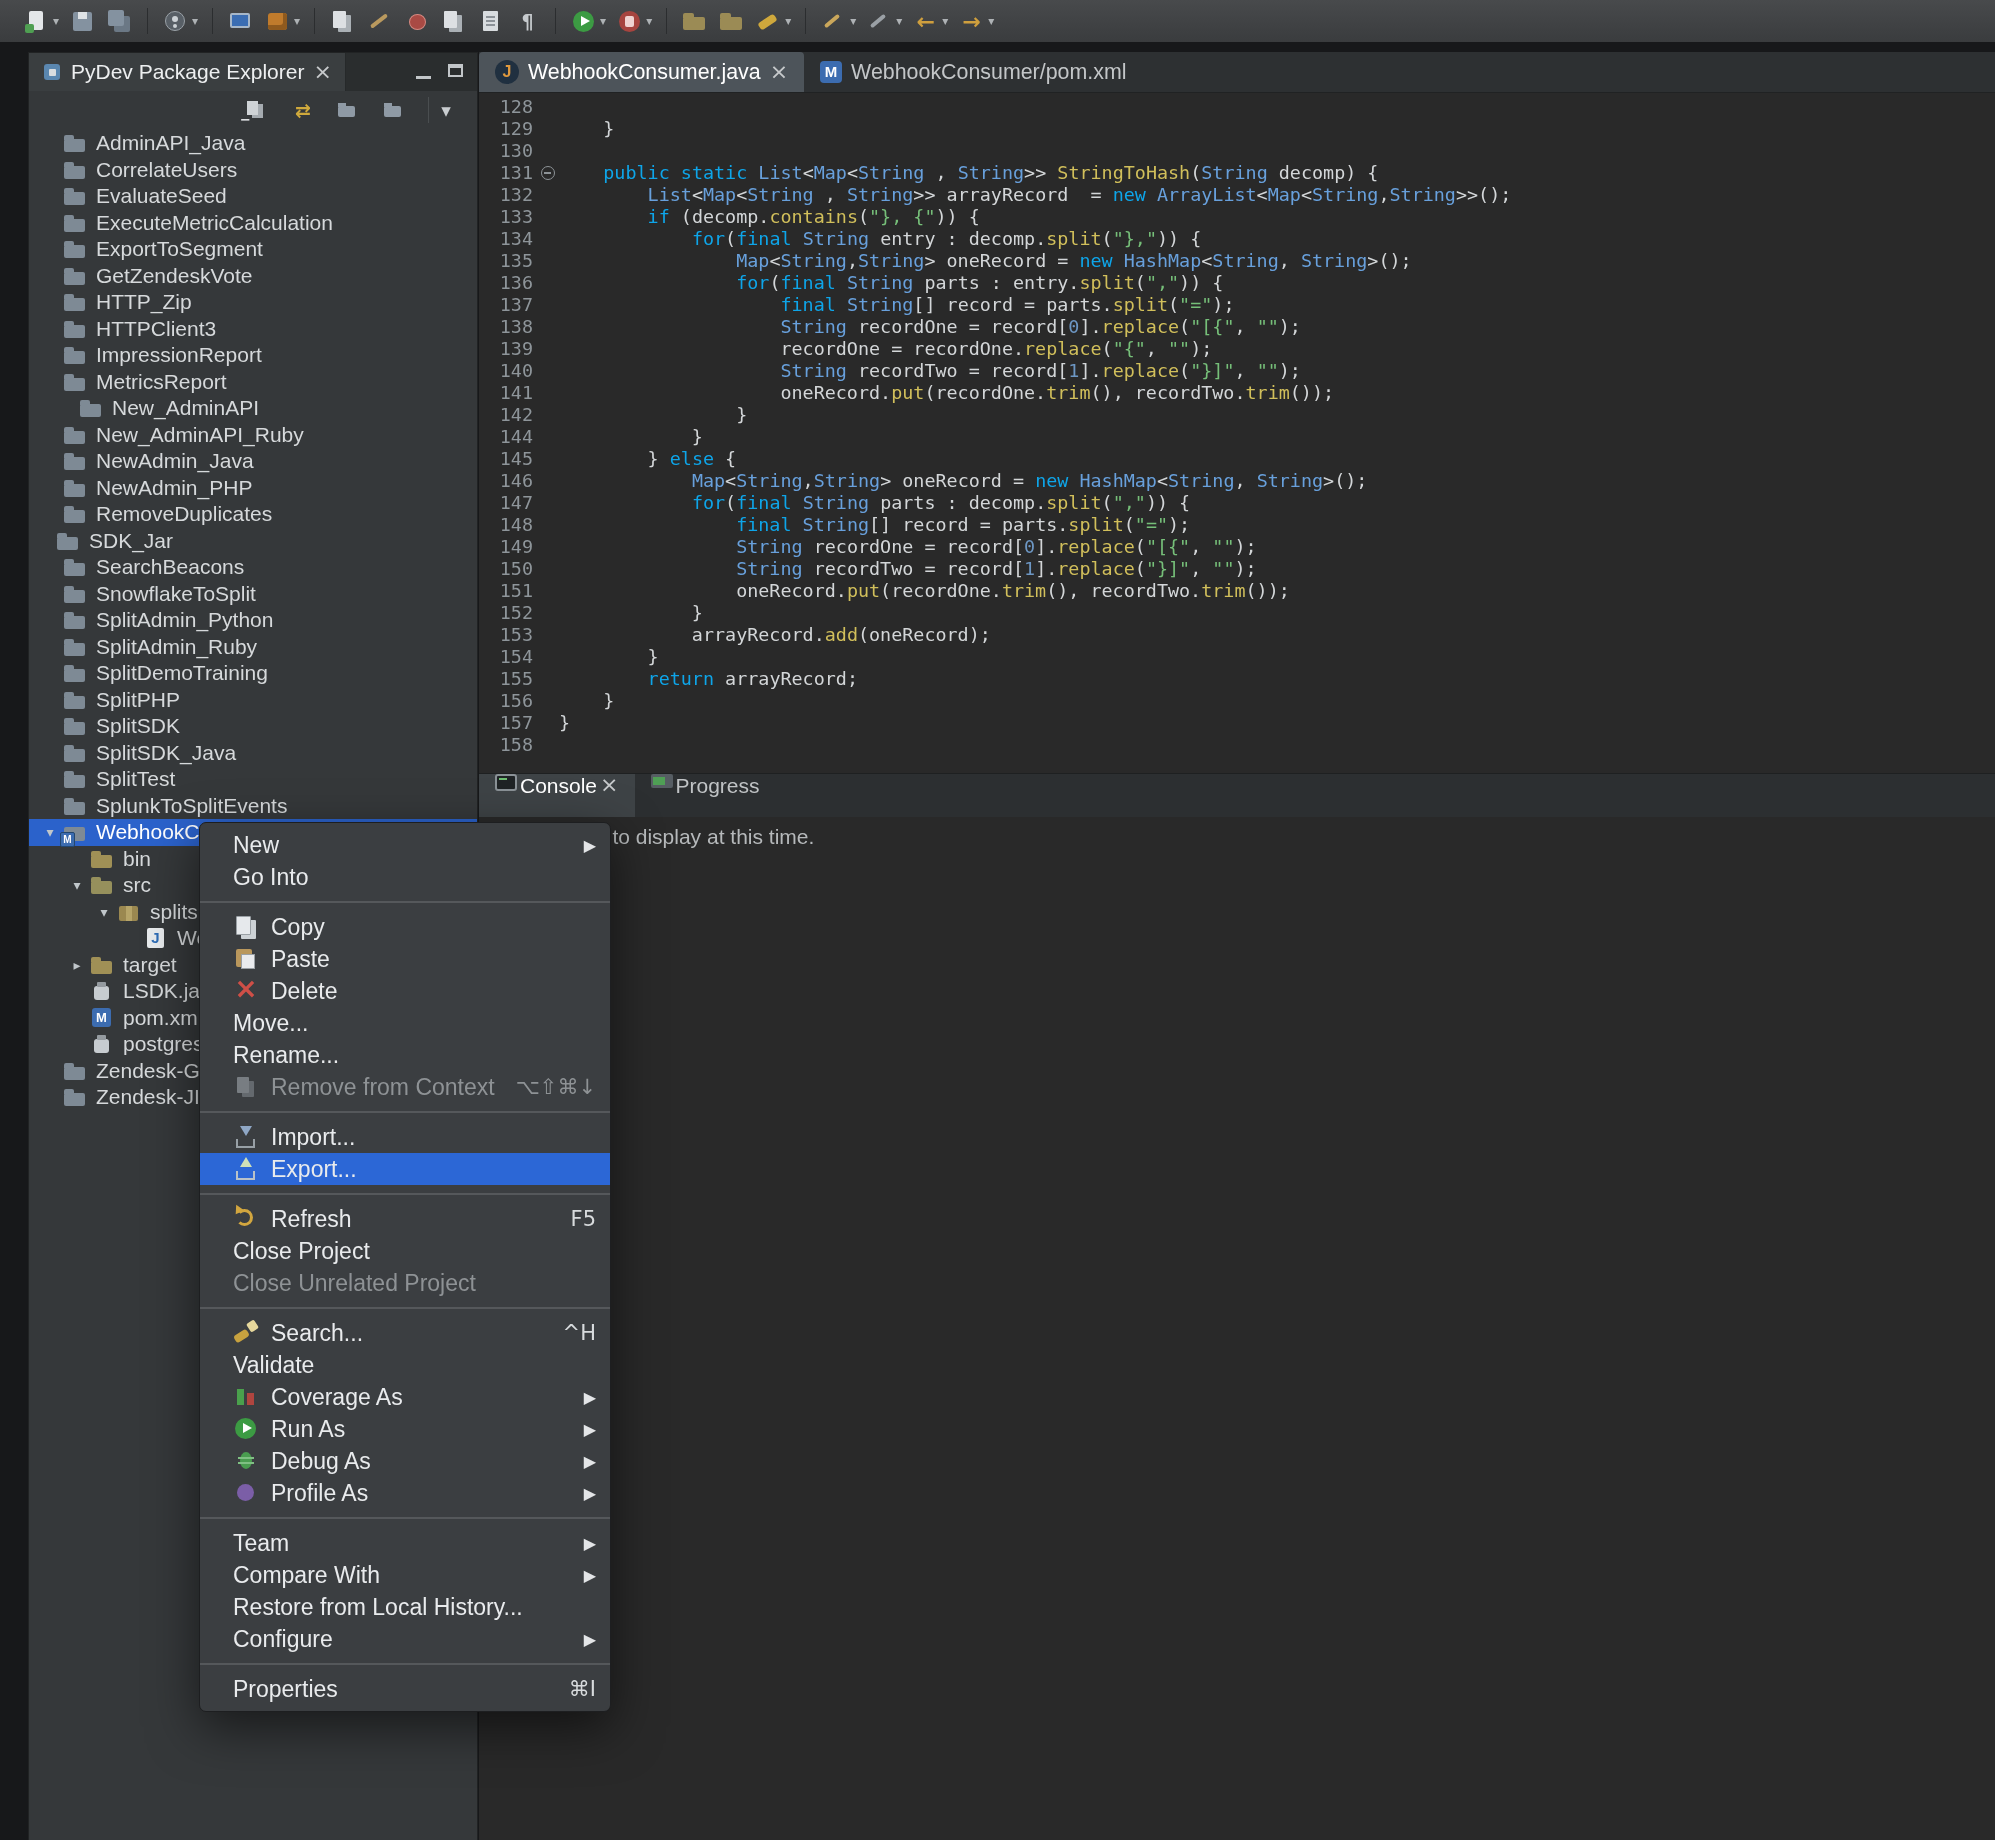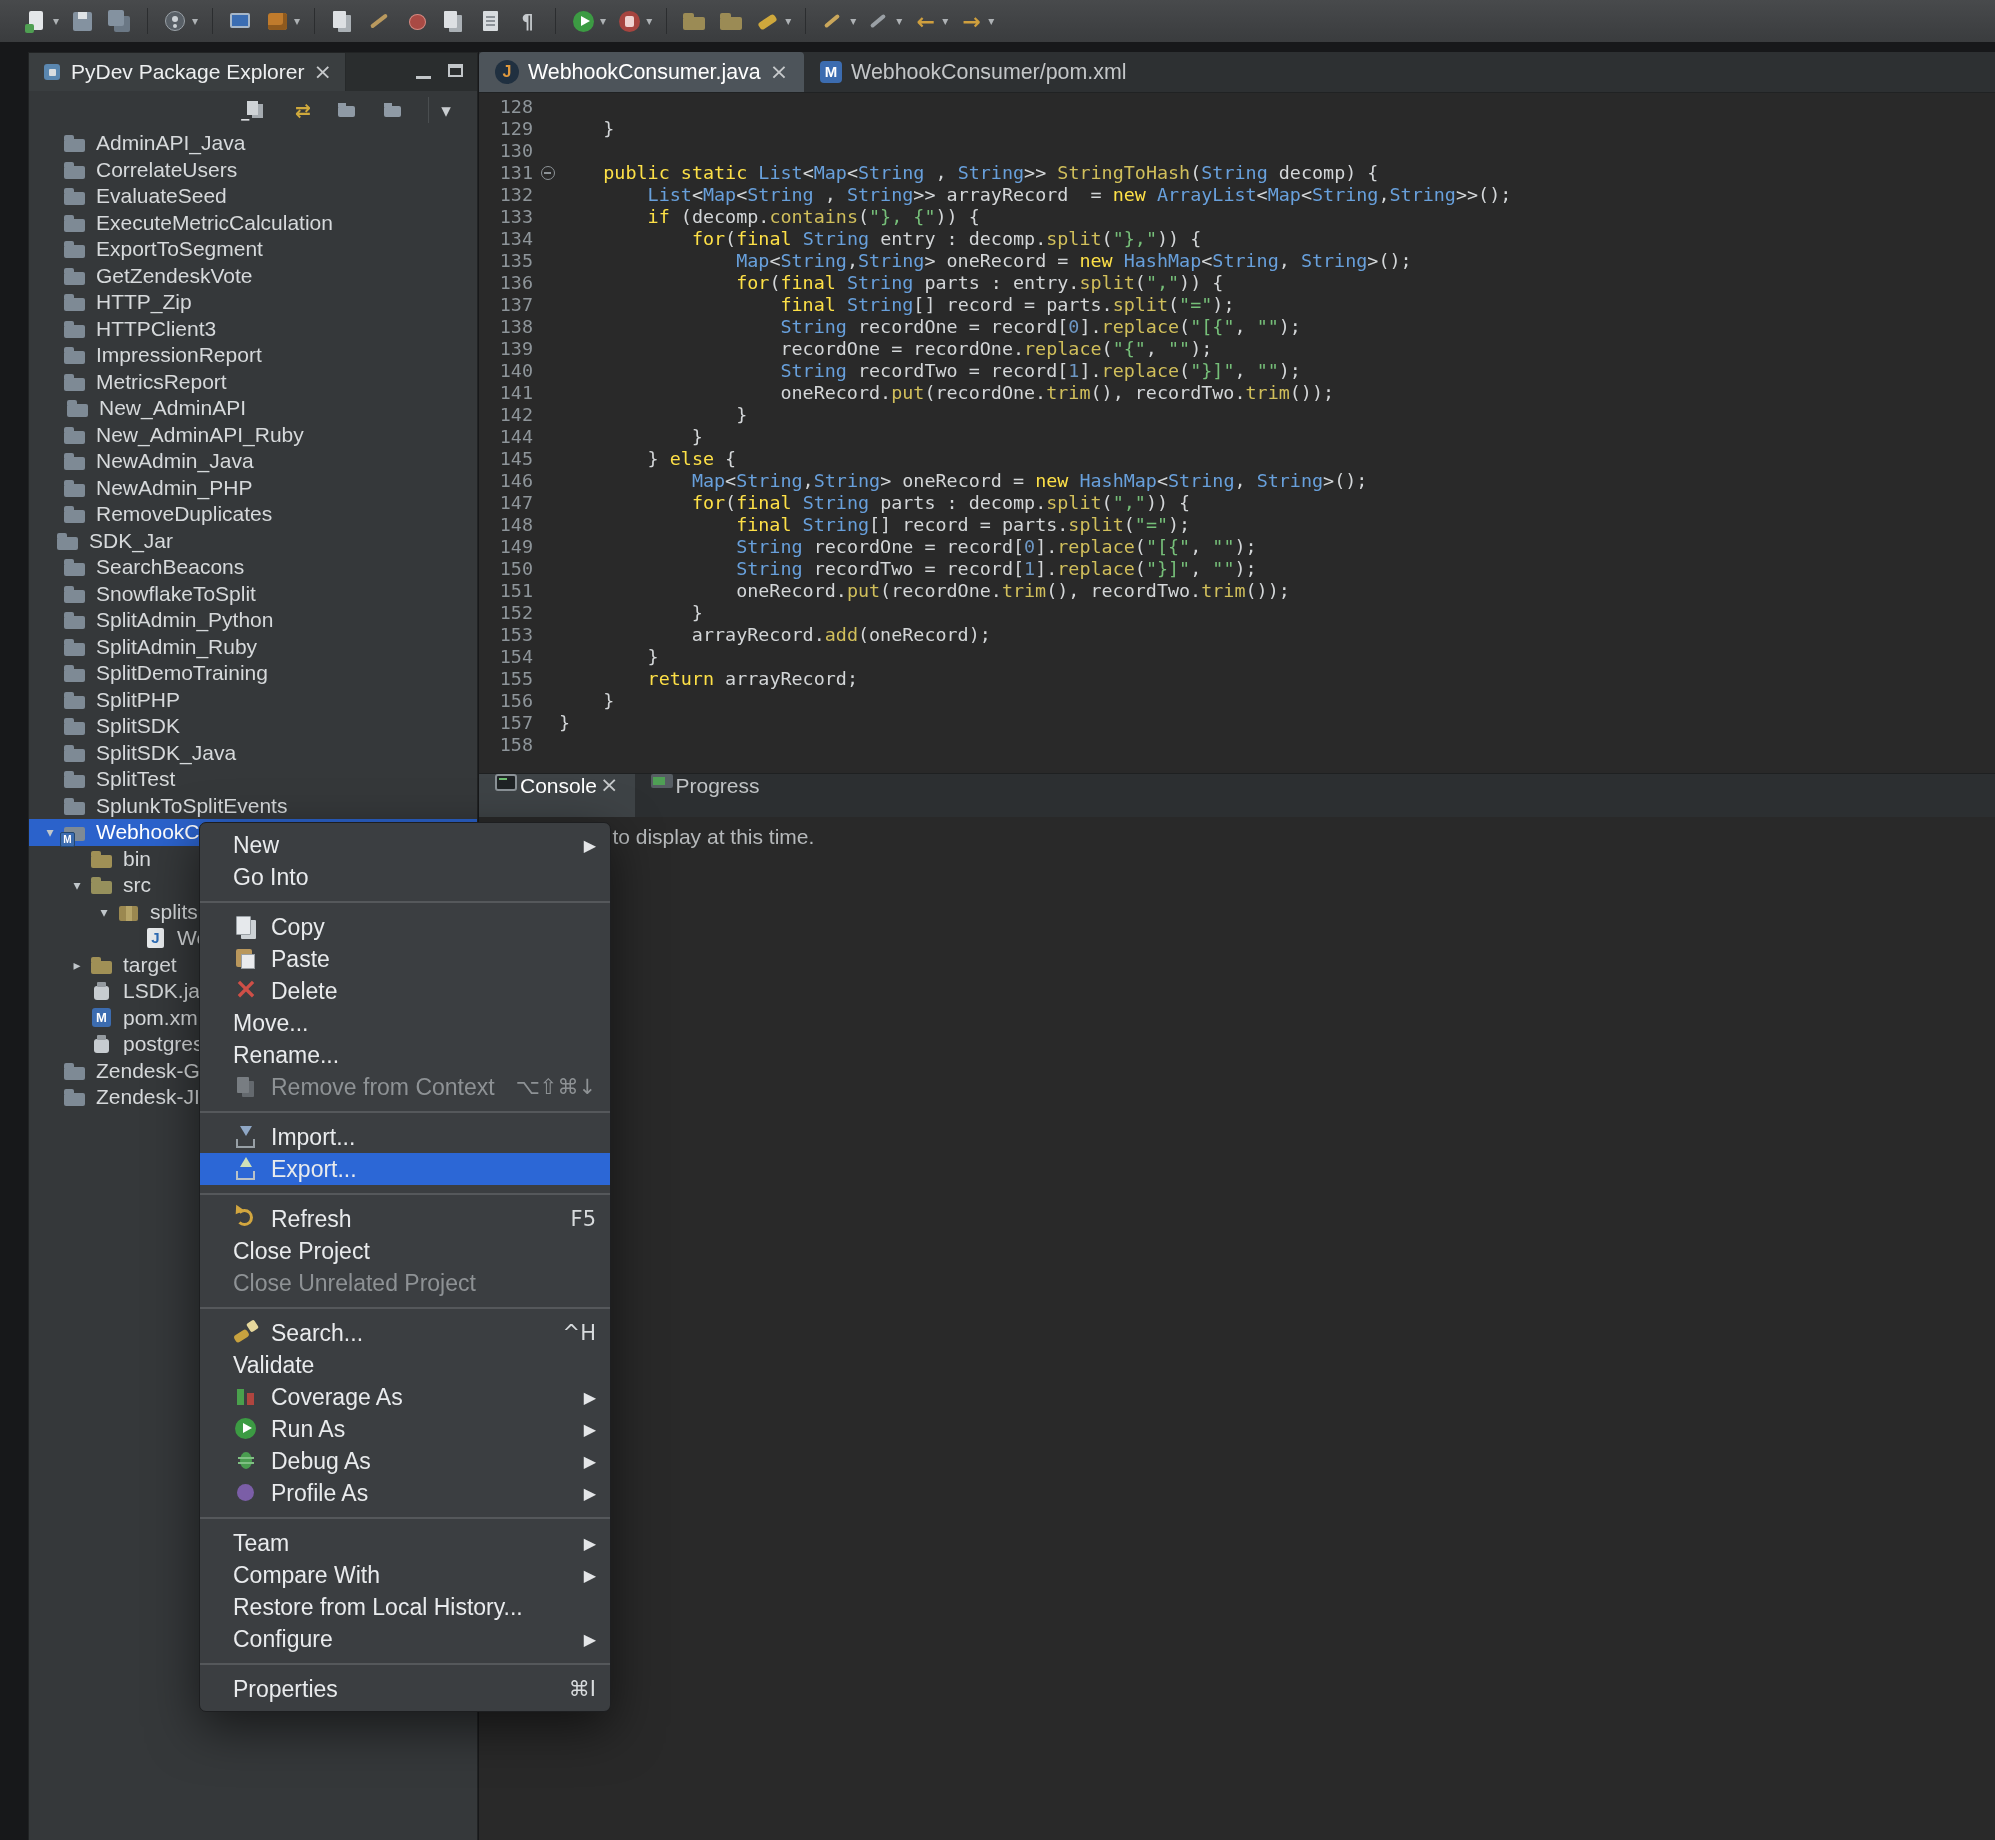--- a/index.html
+++ b/index.html
@@ -103,21 +103,21 @@
   .e-pom{width:22px;height:22px;border-radius:4px;background:#3c6cb0;color:#fff;font:bold 15px/22px "Liberation Sans",sans-serif;text-align:center}
   .e-pom::after{content:"M"}
 
   .code{position:absolute;top:41px;left:0;right:0;height:681px;background:#292929;
         font-family:"DejaVu Sans Mono",monospace;font-size:18.4px;padding-top:3px;overflow:hidden}
   .cline{height:22px;line-height:22px;white-space:pre}
   .ln{display:inline-block;width:54px;text-align:right;color:#8e959a;padding-right:4px}
   .fold{display:inline-block;width:22px;text-align:center}
   .fmark{display:inline-block;width:12px;height:12px;border:1.5px solid #8d9397;border-radius:50%;position:relative;top:1px}
   .fmark::after{content:"";position:absolute;left:2px;top:5px;width:7px;height:1.5px;background:#8d9397}
-  .tk-p{color:#d3d6d8}.tk-k{color:#fde047}.tk-t{color:#68a0dc}.tk-m{color:#d1bf5b}.tk-s{color:#76bf79}.tk-n{color:#6d97c4}
+  .tk-p{color:#d3d6d8}.tk-k{color:#0ea5e9}.tk-t{color:#68a0dc}.tk-m{color:#d1bf5b}.tk-s{color:#76bf79}.tk-n{color:#6d97c4}
 
   .consbar{position:absolute;top:721px;left:0;right:0;height:44px;background:#2c2f31;border-top:1px solid #1e2021;display:flex;align-items:stretch}
   .ctab{display:flex;align-items:flex-start;gap:3px;padding:0 16px;font-size:21px;color:#c0c3c5}
   .ctab.active{background:#3e4346;color:#fff}
   .e-console{width:22px;height:17px;background:#1f2325;border:2px solid #8a9196;border-radius:3px;box-sizing:border-box;position:relative}
   .e-console::after{content:"";position:absolute;left:2px;top:2px;width:8px;height:2px;background:#6fbf73}
   .e-progress{width:22px;height:14px;background:#565d63;border-radius:2px;position:relative}
   .e-progress::after{content:"";position:absolute;left:2px;top:3px;width:12px;height:8px;background:#4f9f55}
   .consbody{position:absolute;top:765px;left:0;right:0;bottom:0;background:#292929}
   .consmsg{position:absolute;left:12px;top:8px;font-size:21px;color:#b6b9bb}
@@ -310,21 +310,21 @@
       <div class="trow" style="padding-left: 8px;">
         <span class="exp"></span>
         <span class="ticon i-project"></span>
         <span class="tlabel">ImpressionReport</span>
       </div>
       <div class="trow" style="padding-left: 8px;">
         <span class="exp"></span>
         <span class="ticon i-project"></span>
         <span class="tlabel">MetricsReport</span>
       </div>
-      <div class="trow" style="padding-left: 11px;">
+      <div class="trow" style="padding-left: 24px;">
         <span class="exp"></span>
         <span class="ticon i-project"></span>
         <span class="tlabel">New_AdminAPI</span>
       </div>
       <div class="trow" style="padding-left: 8px;">
         <span class="exp"></span>
         <span class="ticon i-project"></span>
         <span class="tlabel">New_AdminAPI_Ruby</span>
       </div>
       <div class="trow" style="padding-left: 8px;">

